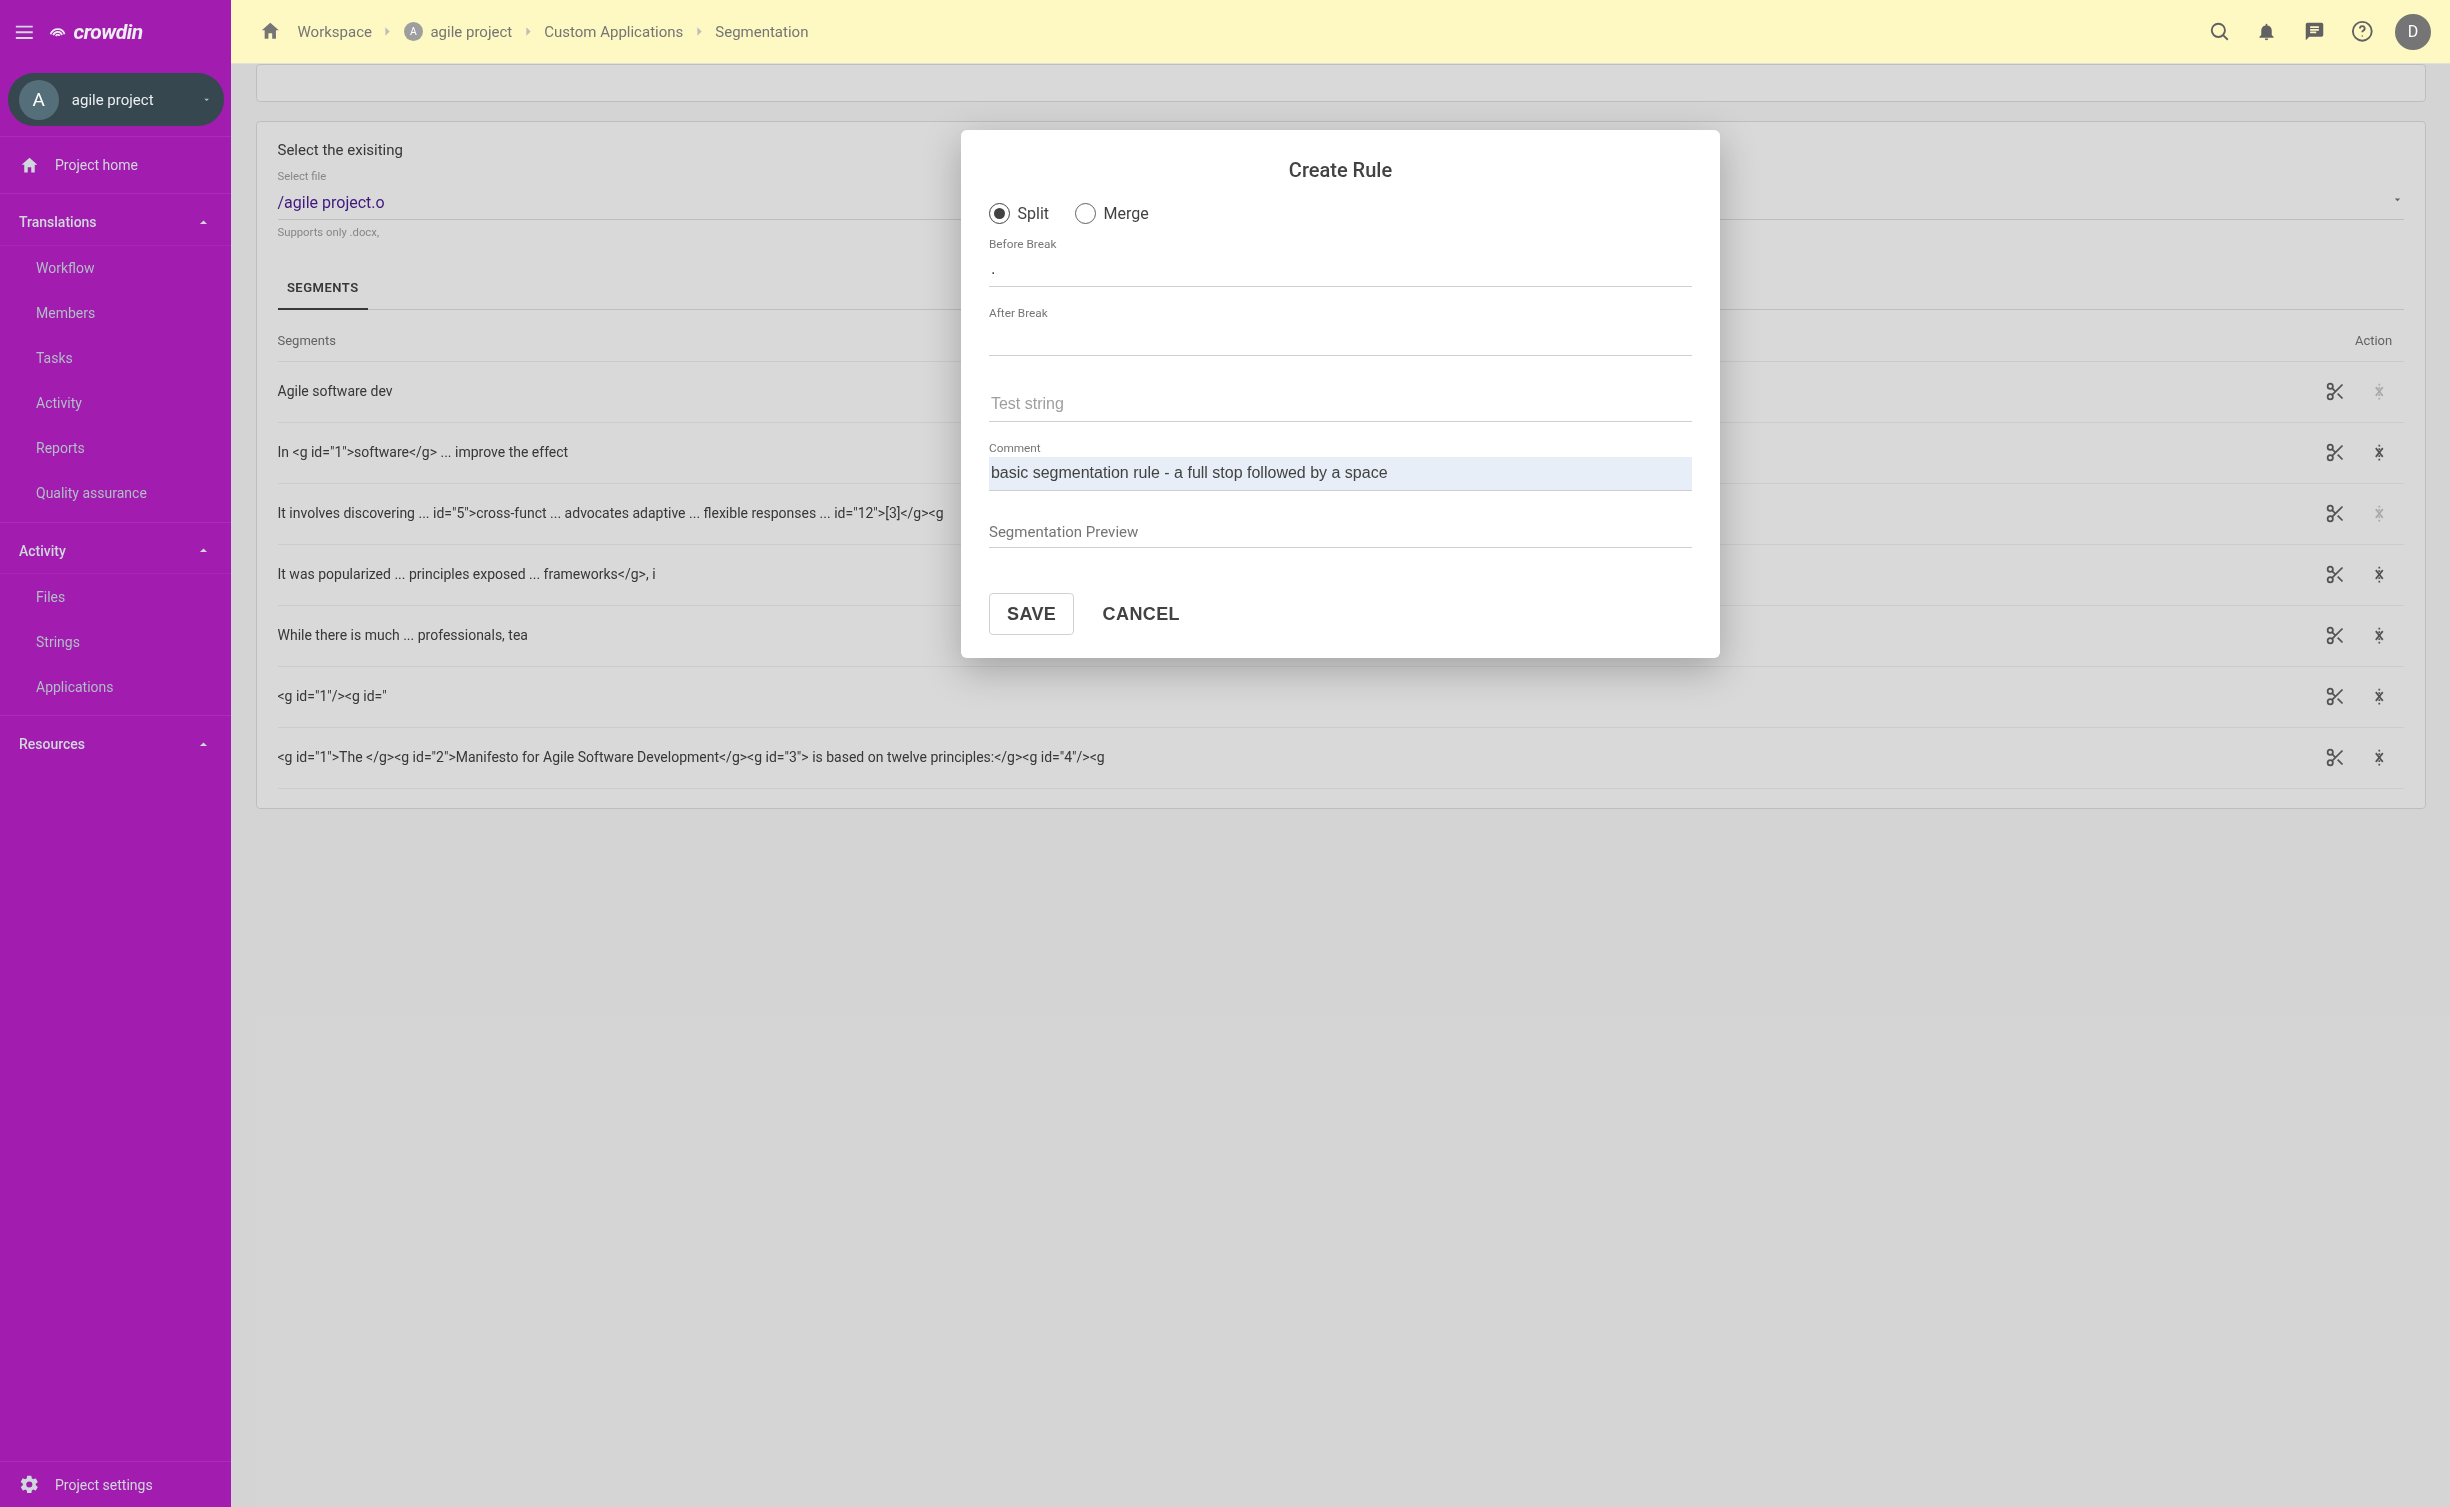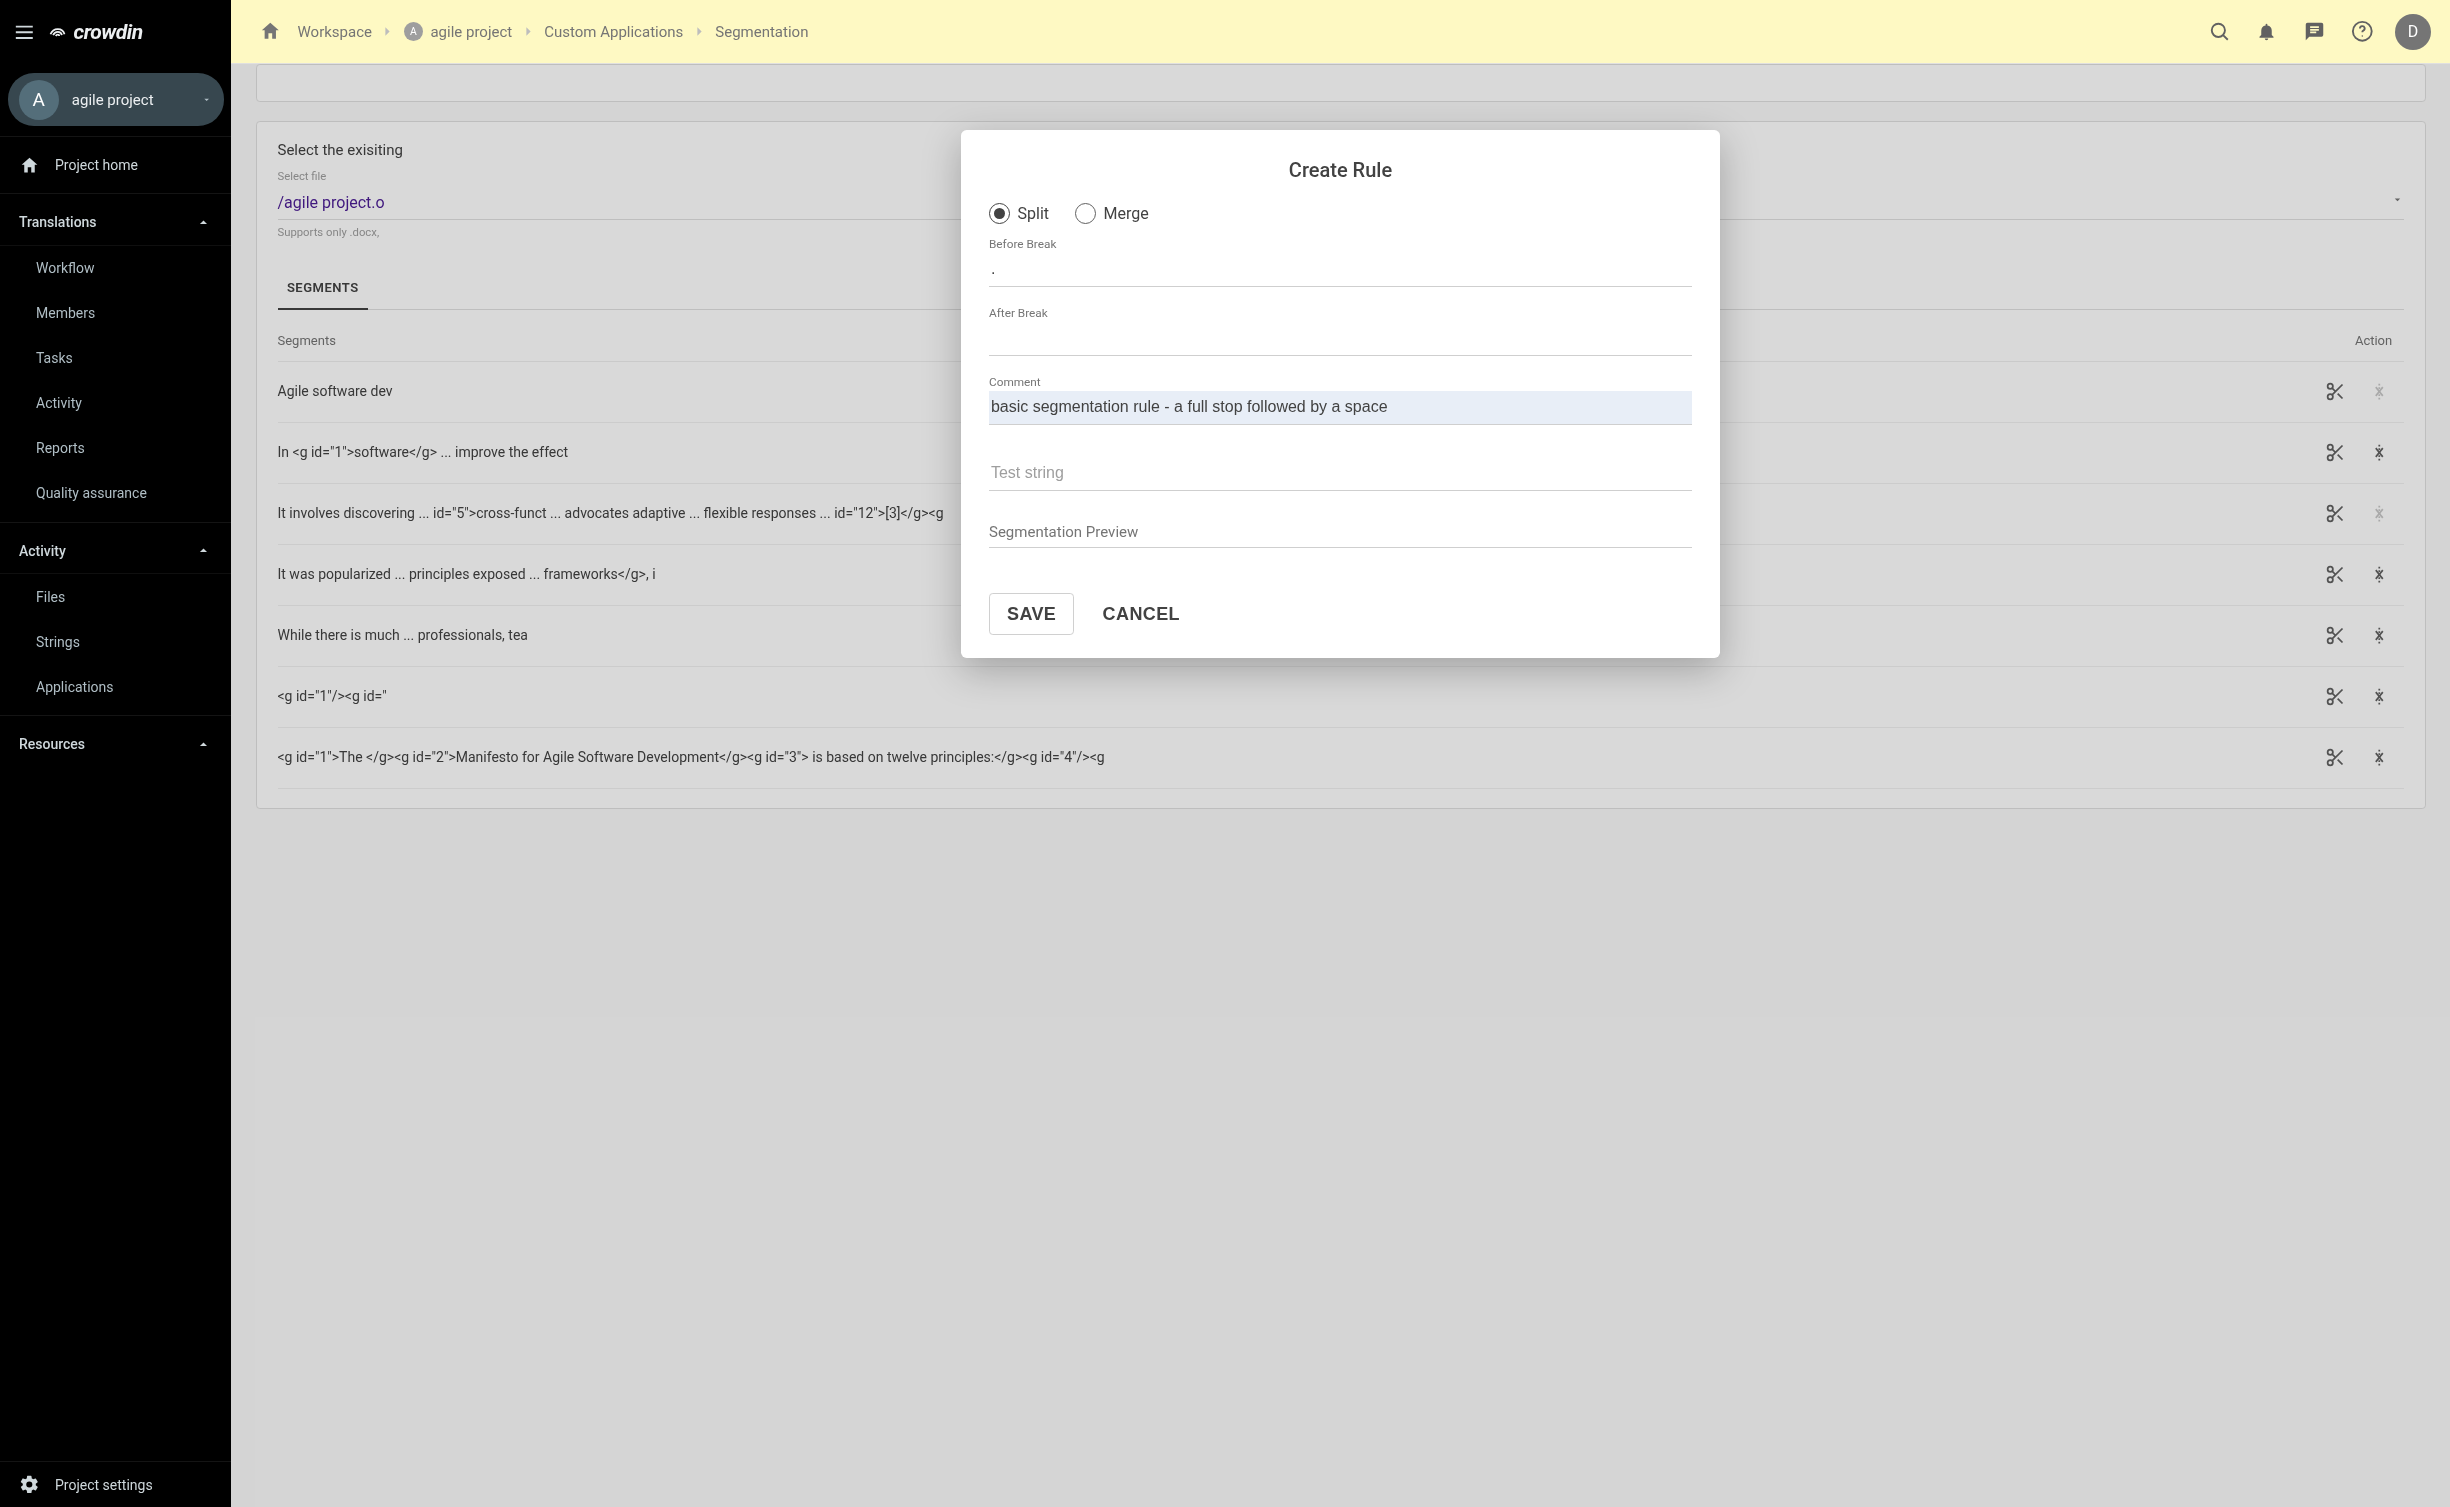--- a/index.html
+++ b/index.html
@@ -9,21 +9,21 @@
     font-size: 13px;
     color: #333;
     background: #fafafa;
     overflow: hidden;
   }
   .app { display: flex; height: 100vh; width: 100vw; }
 
   
   .sidebar {
     width: 231px;
-    background: #000000;
+    background: #a21caf;
     color: #cfd8dc;
     display: flex;
     flex-direction: column;
     flex-shrink: 0;
   }
   .sidebar-top {
     height: 64px;
     display: flex;
     align-items: center;
     padding: 0 13px;
@@ -501,29 +501,29 @@
           <div class="fld">
             <span class="lbl">Before Break</span>
             <input type="text" value="." style="">
           </div>
 
           <div class="fld spaced" style="margin-top:19px;">
             <span class="lbl">After Break</span>
             <input type="text" value="" style="">
           </div>
 
+          <div class="fld spaced">
+            <input type="text" placeholder="Test string" style="">
+          </div>
+
           <div class="fld comment" style="margin-top:19px;">
             <span class="lbl">Comment</span>
             <input type="text" value="basic segmentation rule - a full stop followed by a space" style="">
           </div>
 
-          <div class="fld spaced">
-            <input type="text" placeholder="Test string" style="">
-          </div>
-
           <div class="fld preview">
             <span class="lbl">Segmentation Preview</span>
             <div class="line"></div>
           </div>
 
           <div class="dialog-actions">
             <button class="btn primary">SAVE</button>
             <button class="btn">CANCEL</button>
           </div>
         </div>

